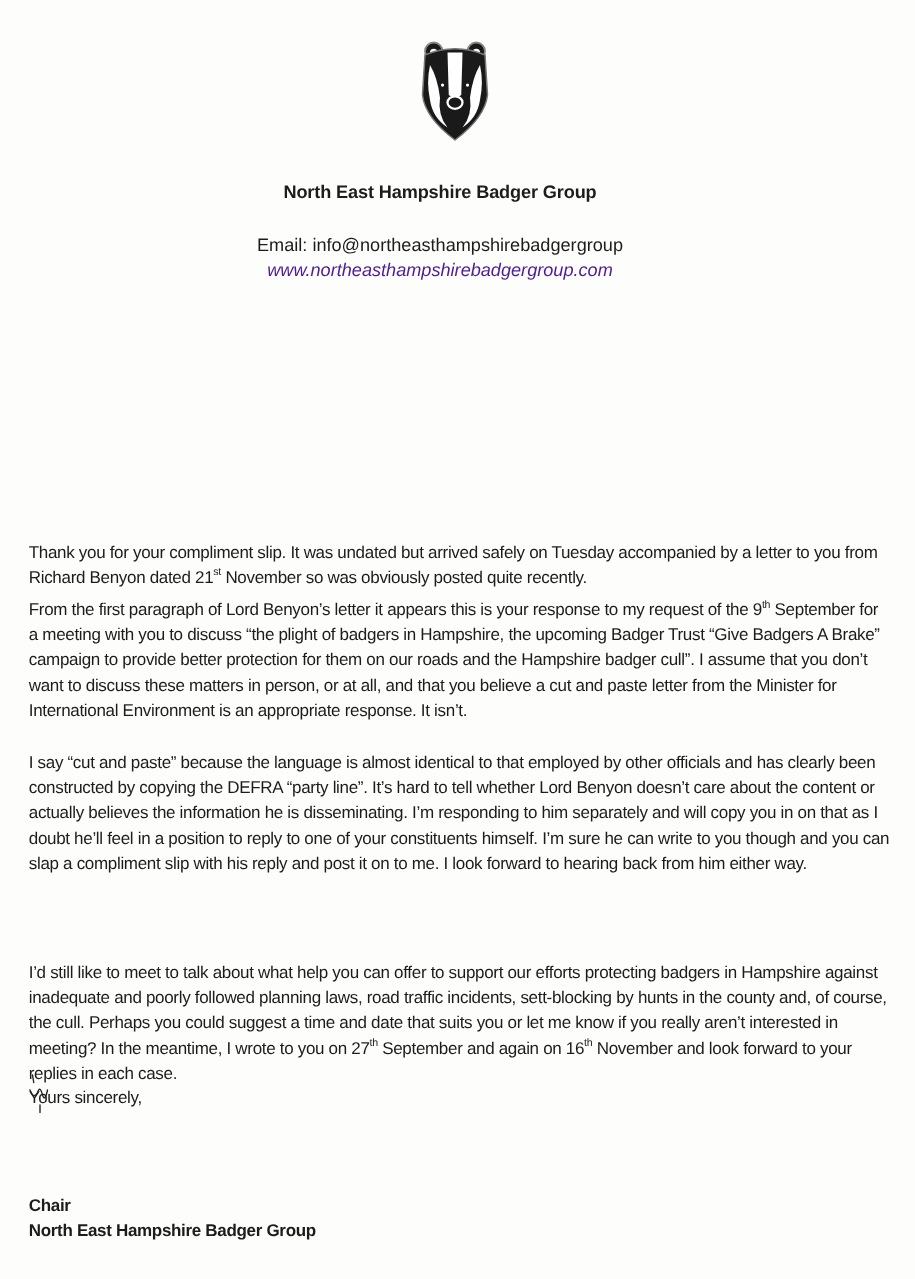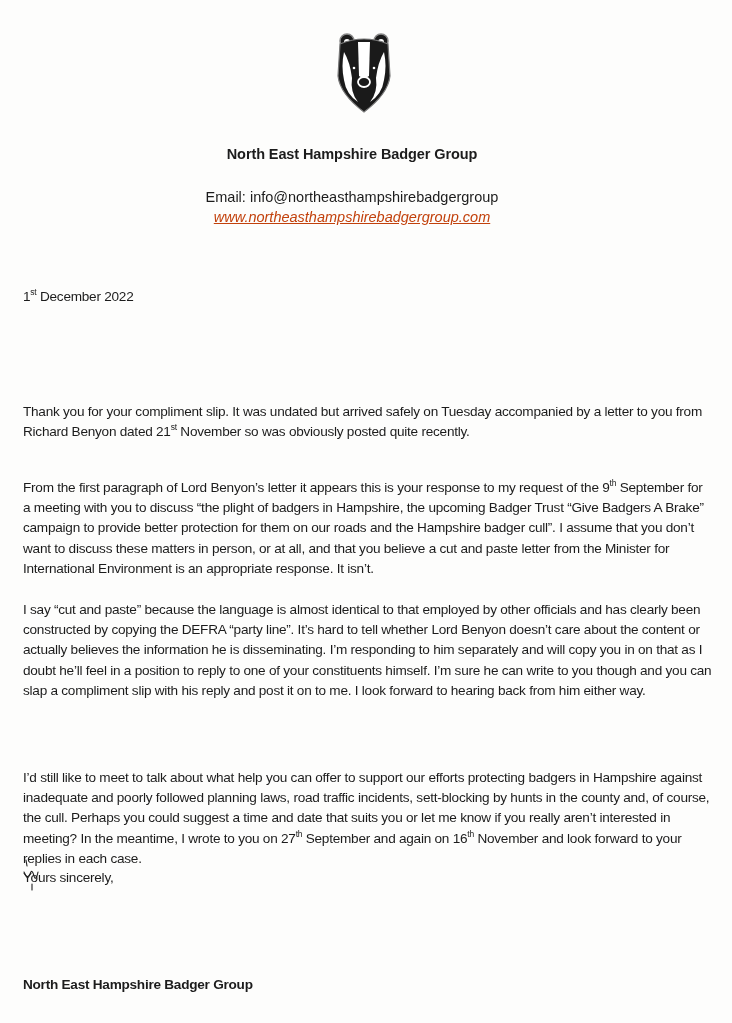--- a/index.html
+++ b/index.html
@@ -43,32 +43,31 @@
     .email-line {
       top: 187px;
       font-size: 14.5px;
     }
     .web-line {
       top: 207px;
       font-style: italic;
       font-size: 14.5px;
     }
     .web-line a {
-      color: #c2410c;
-      text-decoration: underline;
+      color: #4c1d95;
     }
     .block {
       position: absolute;
       left: 23px;
       width: 690px;
       letter-spacing: -0.25px;
     }
     .date { top: 287px; }
     .salutation { top: 370px; }
-    .p1 { top: 402px; }
+    .p1 { top: 432px; }
     .p2 { top: 478px; }
     .p3 { top: 600px; }
     .p4 { top: 768px; }
     .closing { top: 868px; }
     .signature {
       position: absolute;
       left: 18px;
       top: 858px;
       width: 30px;
       height: 36px;
@@ -110,23 +109,20 @@
   <div class="letterhead org-title">North East Hampshire Badger Group</div>
 
   <div class="letterhead email-line">
     <span>Email: </span><span>info@northeasthampshirebadgergroup</span>
   </div>
 
   <div class="letterhead web-line">
     <a>www.northeasthampshirebadgergroup.com</a>
   </div>
 
-  <div class="block date">
-    <span>1</span><sup>st</sup><span> December 2022</span>
-  </div>
 
 
   <p class="block p1">
     <span>Thank you for your compliment slip. It was undated but arrived safely on Tuesday accompanied by a letter to you from Richard Benyon dated 21</span><sup>st</sup><span> November so was obviously posted quite recently.</span>
   </p>
 
   <p class="block p2">
     <span>From the first paragraph of Lord Benyon’s letter it appears this is your response to my request of the 9</span><sup>th</sup><span> September for a meeting with you to discuss “the plight of badgers in Hampshire, the upcoming Badger Trust “Give Badgers A Brake” campaign to provide better protection for them on our roads and the Hampshire badger cull”. I assume that you don’t want to discuss these matters in person, or at all, and that you believe a cut and paste letter from the Minister for International Environment is an appropriate response. It isn’t.</span>
   </p>
 
@@ -135,15 +131,16 @@
   <p class="block p4">
     <span>I’d still like to meet to talk about what help you can offer to support our efforts protecting badgers in Hampshire against inadequate and poorly followed planning laws, road traffic incidents, sett-blocking by hunts in the county and, of course, the cull. Perhaps you could suggest a time and date that suits you or let me know if you really aren’t interested in meeting? In the meantime, I wrote to you on 27</span><sup>th</sup><span> September and again on 16</span><sup>th</sup><span> November and look forward to your replies in each case.</span>
   </p>
 
   <div class="block closing">Yours sincerely,</div>
 
   <svg class="signature" viewBox="0 0 30 36">
     <path d="M8 2 L9 8 M6 14 Q9 22 12 16 Q14 10 16 18 Q18 24 20 14 M14 26 L14 32" fill="none" stroke="#222" stroke-width="1.1" stroke-linecap="round"></path>
   </svg>
 
+  <div class="block sig-role">Chair</div>
   <div class="block sig-org">North East Hampshire Badger Group</div>
 
 </div>
 
 </body></html>

